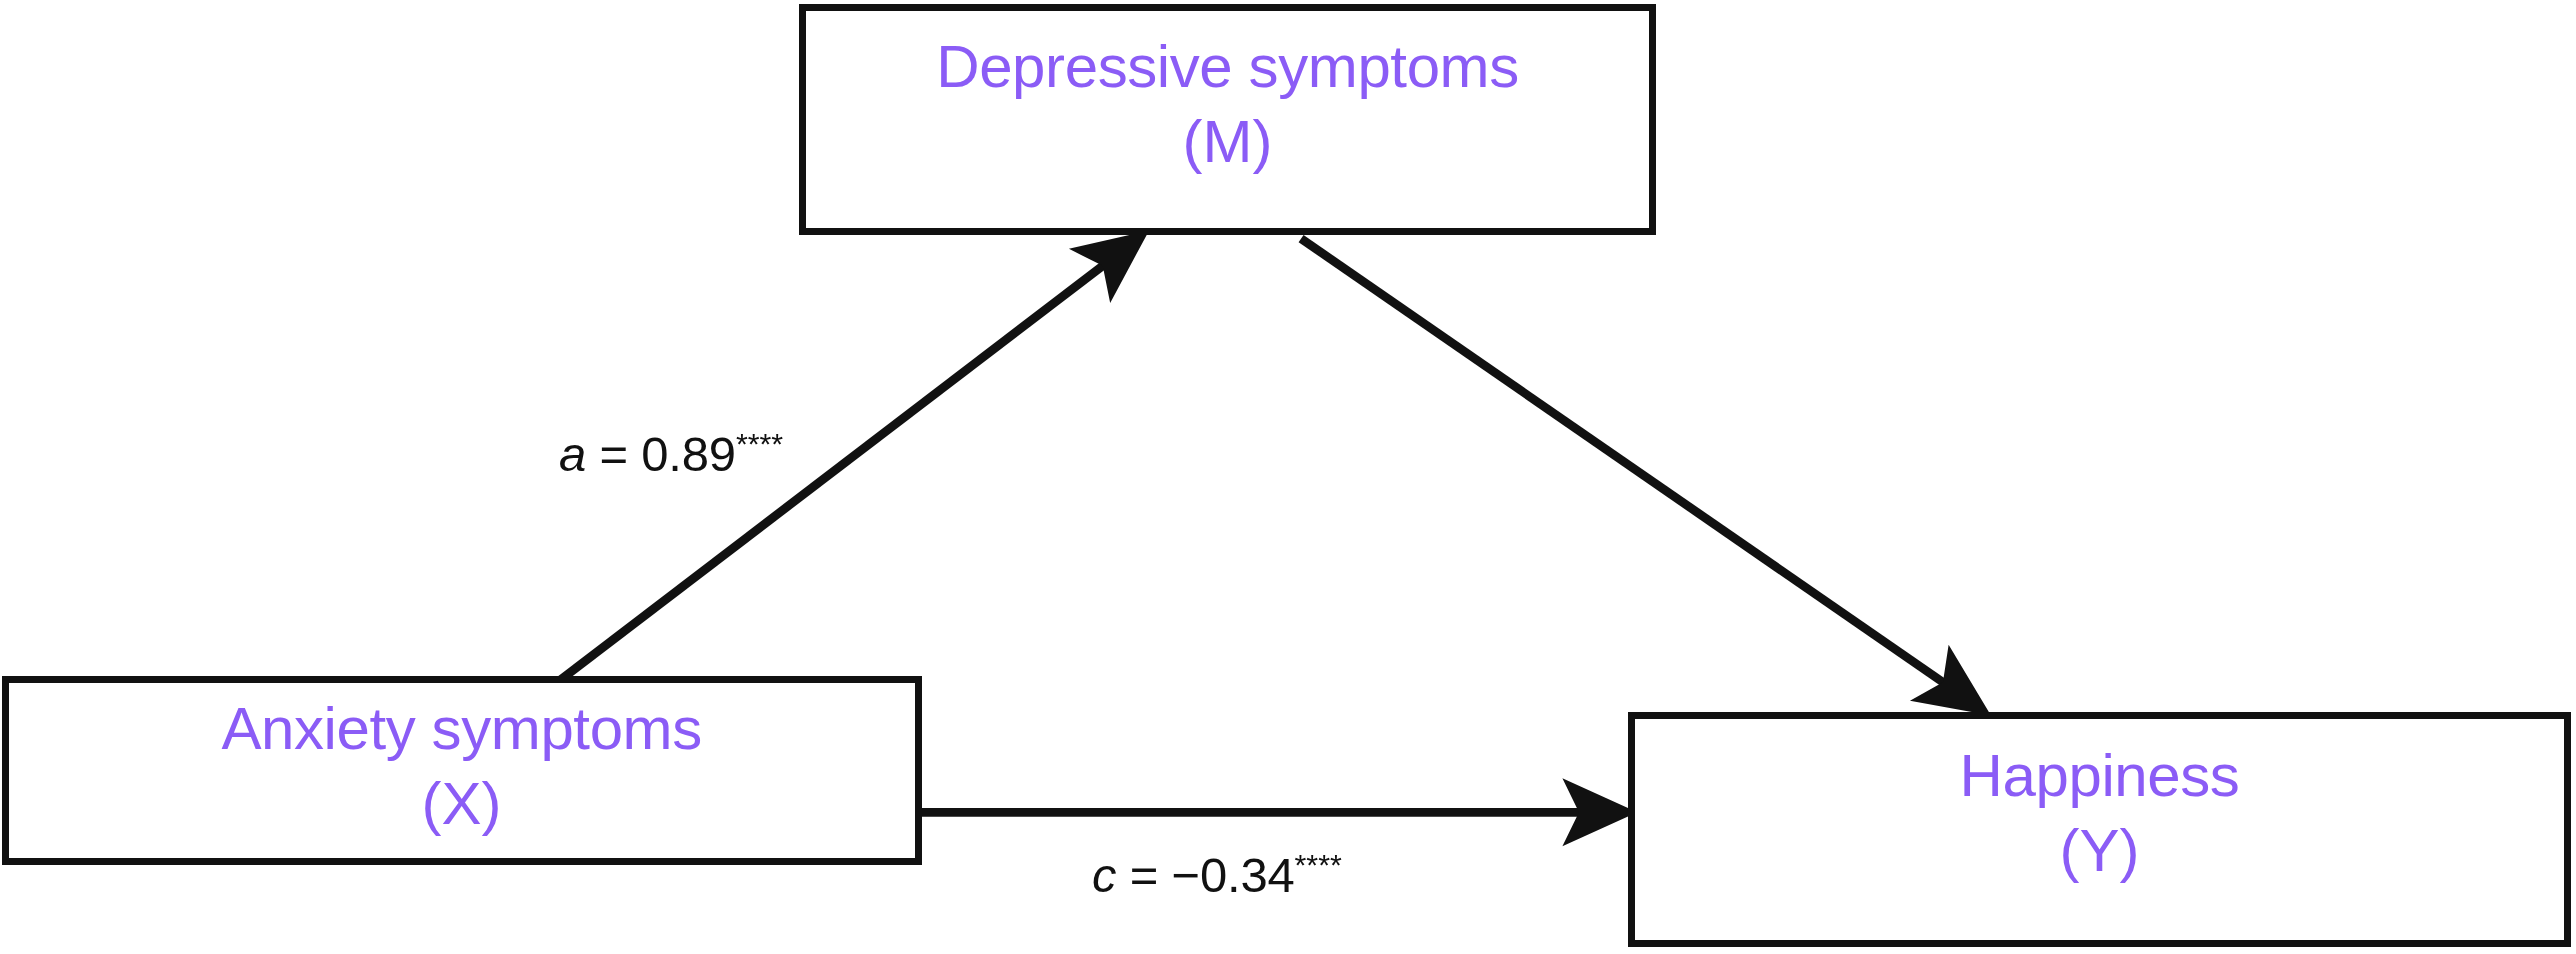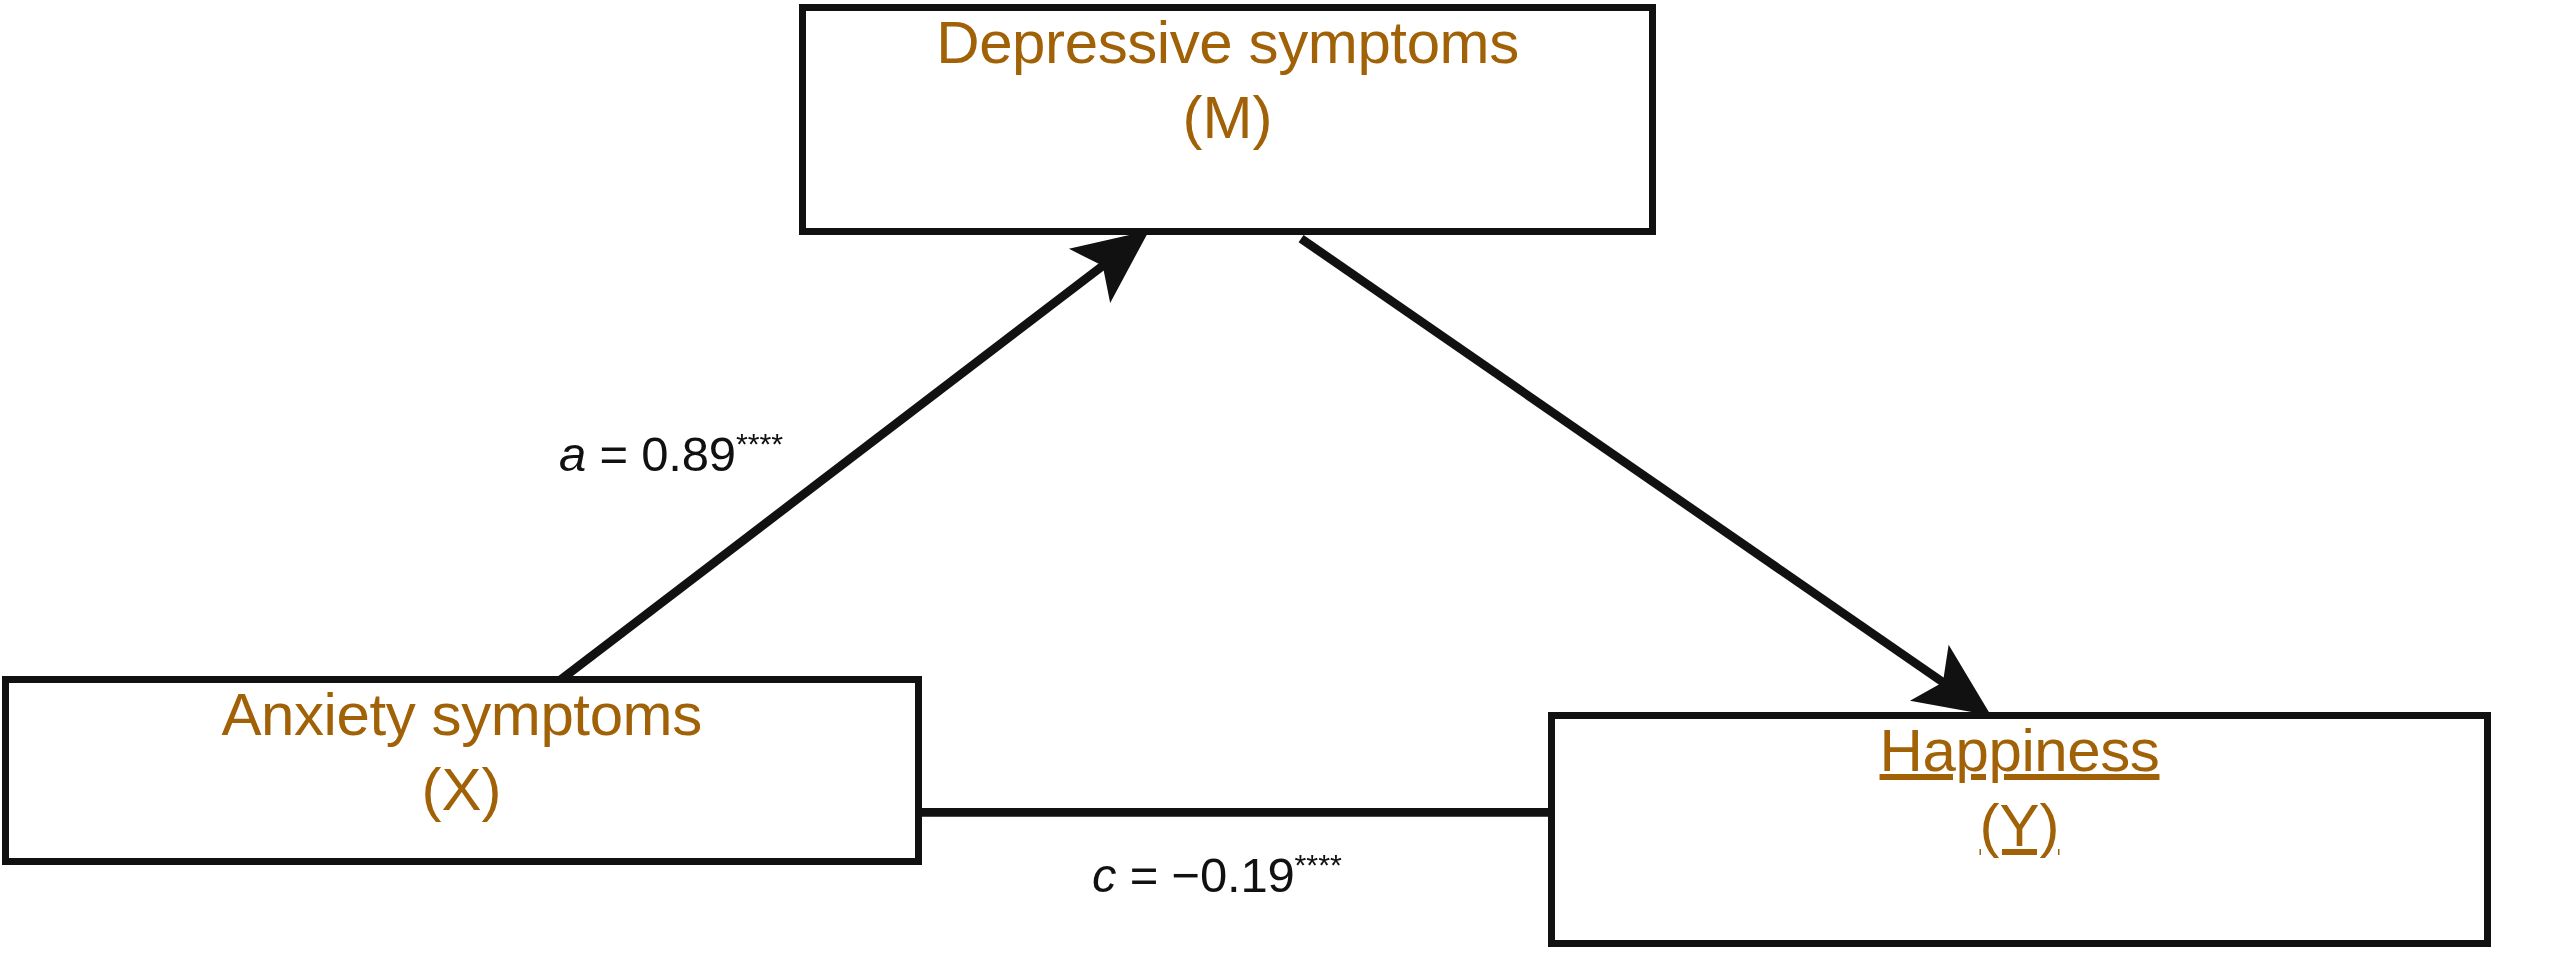--- a/index.html
+++ b/index.html
@@ -23,23 +23,23 @@
     height: 955px;
   }
   .node-box {
     position: absolute;
     box-sizing: border-box;
     border: 7.1px solid #111111;
     background: #ffffff;
     display: flex;
     flex-direction: column;
     align-items: center;
-    justify-content: flex-start;
+    justify-content: center;
     text-align: center;
-    color: #a16207;
+    color: #8b5cf6;
   }
   .node-line1 {
     font-size: 60px;
     line-height: 1.06;
     letter-spacing: -0.4px;
     white-space: nowrap;
   }
   .node-line2 {
     font-size: 60px;
     line-height: 1.06;
@@ -54,26 +54,25 @@
     padding-bottom: 30px;
   }
   #box-x {
     left: 1.6px;
     top: 676px;
     width: 920px;
     height: 189px;
     padding-bottom: 9px;
   }
   #box-y {
-    left: 1548px;
+    left: 1628px;
     top: 712px;
     width: 943px;
     height: 235px;
     padding-bottom: 33px;
-    text-decoration: underline;
   }
   .path-label {
     position: absolute;
     color: #111111;
     font-size: 49px;
     line-height: 1;
     white-space: nowrap;
     letter-spacing: -0.2px;
   }
   .path-label .sym {
@@ -123,17 +122,17 @@
     <div class="node-line2">(Y)</div>
   </div>
 
   <div class="path-label" id="label-a">
     <span class="sym">a</span><span> = </span><span>0.89</span><span class="stars">****</span>
   </div>
 
 
 
   <div class="path-label" id="label-c">
-    <span class="sym">c</span><span> = </span><span>−0.19</span><span class="stars">****</span>
+    <span class="sym">c</span><span> = </span><span>−0.34</span><span class="stars">****</span>
   </div>
 
 </div>
 
 
 </body></html>

